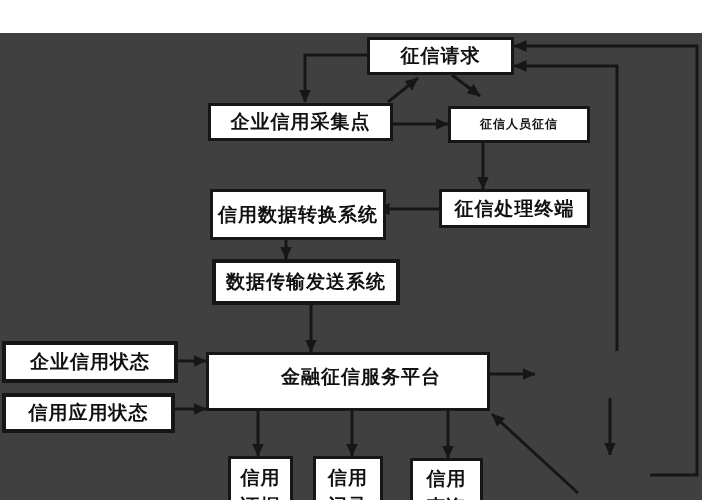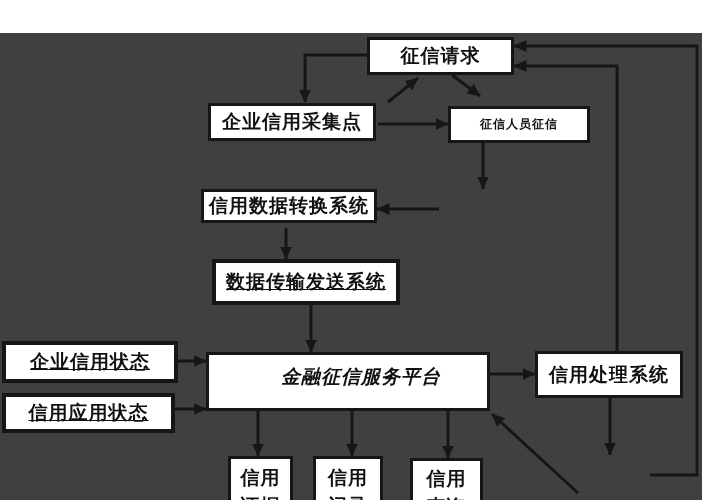--- a/index.html
+++ b/index.html
@@ -37,25 +37,24 @@
     display: flex;
     align-items: center;
     justify-content: center;
     text-align: center;
     font-weight: bold;
     font-size: 19px;
     line-height: 1.45;
     white-space: pre-line;
     letter-spacing: 1px;
   }
-  .node.thick { border-width: 4px; text-decoration: underline; }
+  .node.thick { border-width: 4px; }
   .node.platform {
     padding-left: 26px;
     padding-bottom: 10px;
-    font-style: italic;
   }
 </style>
 </head>
 <body>
 
 <div class="canvas">
 
   <svg class="edges" viewBox="0 0 702 500" xmlns="http://www.w3.org/2000/svg">
     <defs>
       <marker id="arrow" markerUnits="userSpaceOnUse" markerWidth="14" markerHeight="12" refX="12.5" refY="6" orient="auto">
@@ -95,36 +94,36 @@
 
     <path class="edge" d="M578,460 L492,381" marker-end="url(#arrow)"></path>
 
     <path class="edge" d="M617,318 L617,33 L514,33" marker-end="url(#arrow)"></path>
 
     <path class="edge" d="M650,442 L697,442 L697,13 L514,13" marker-end="url(#arrow)"></path>
   </svg>
 
   <div class="node" style="left:367px;top:4px;width:147px;height:38px">征信请求</div>
 
-  <div class="node" style="left:208px;top:70px;width:168px;height:38px">企业信用采集点</div>
+  <div class="node" style="left:208px;top:70px;width:185px;height:38px">企业信用采集点</div>
 
   <div class="node" style="left:448px;top:73px;width:142px;height:37px;font-size:12px">征信人员征信</div>
 
-  <div class="node" style="left:201px;top:156px;width:176px;height:34px">信用数据转换系统</div>
+  <div class="node" style="left:210px;top:156px;width:176px;height:51px">信用数据转换系统</div>
 
+  <div class="node" style="left:439px;top:156px;width:151px;height:39px">征信处理终端</div>
 
   <div class="node thick" style="left:212px;top:226px;width:188px;height:46px">数据传输发送系统</div>
 
   <div class="node thick" style="left:2px;top:308px;width:176px;height:42px">企业信用状态</div>
 
   <div class="node thick" style="left:2px;top:360px;width:173px;height:40px">信用应用状态</div>
 
   <div class="node platform" style="left:206px;top:319px;width:284px;height:59px">金融征信服务平台</div>
 
-  <div class="node" style="left:535px;top:318px;width:148px;height:47px">信用处理系统</div>
 
   <div class="node" style="left:228px;top:423px;width:65px;height:72px">信用
 证据</div>
 
   <div class="node" style="left:313px;top:423px;width:70px;height:72px">信用
 记录</div>
 
   <div class="node" style="left:410px;top:425px;width:73px;height:70px">信用
 查询</div>
 

